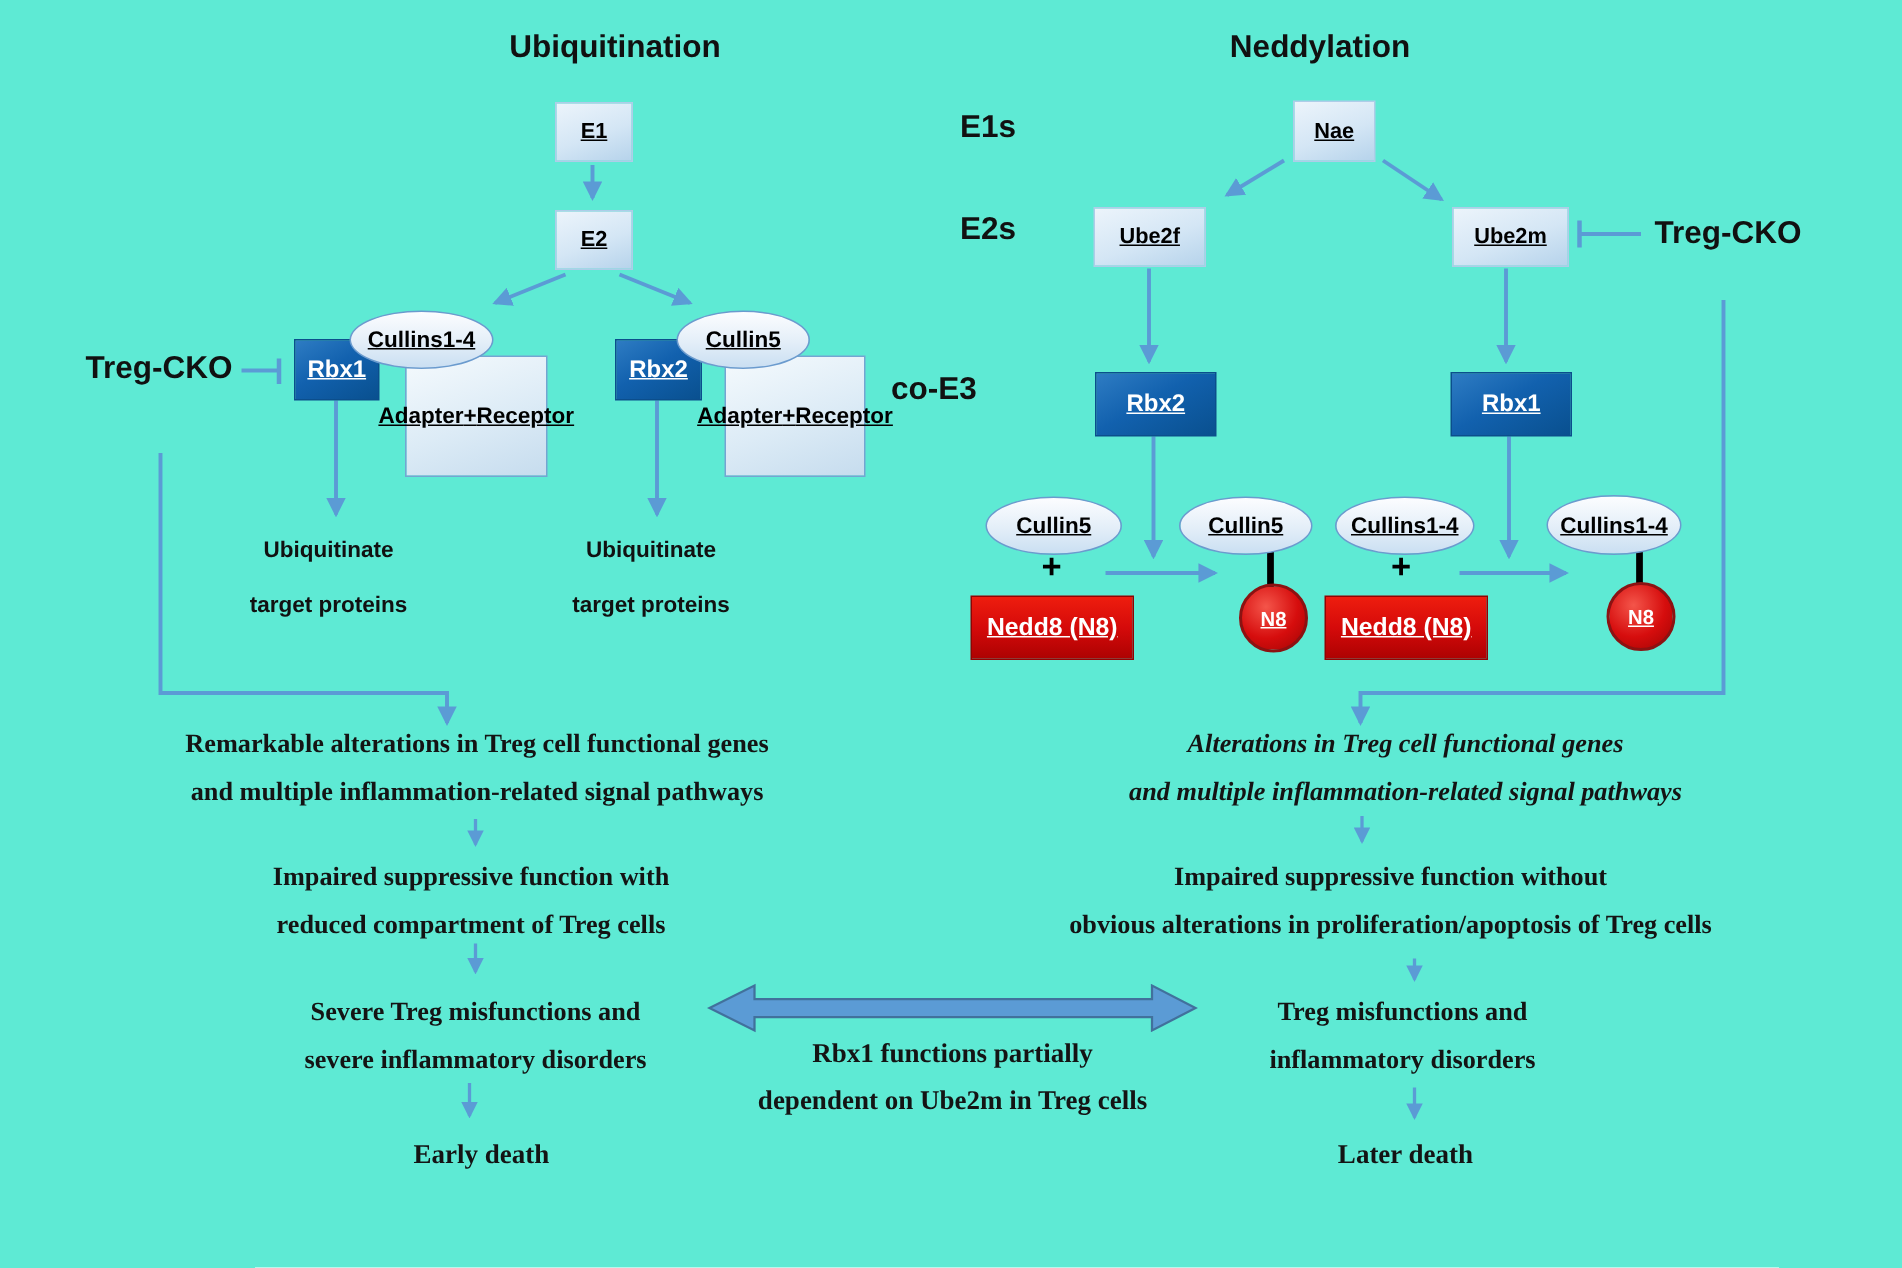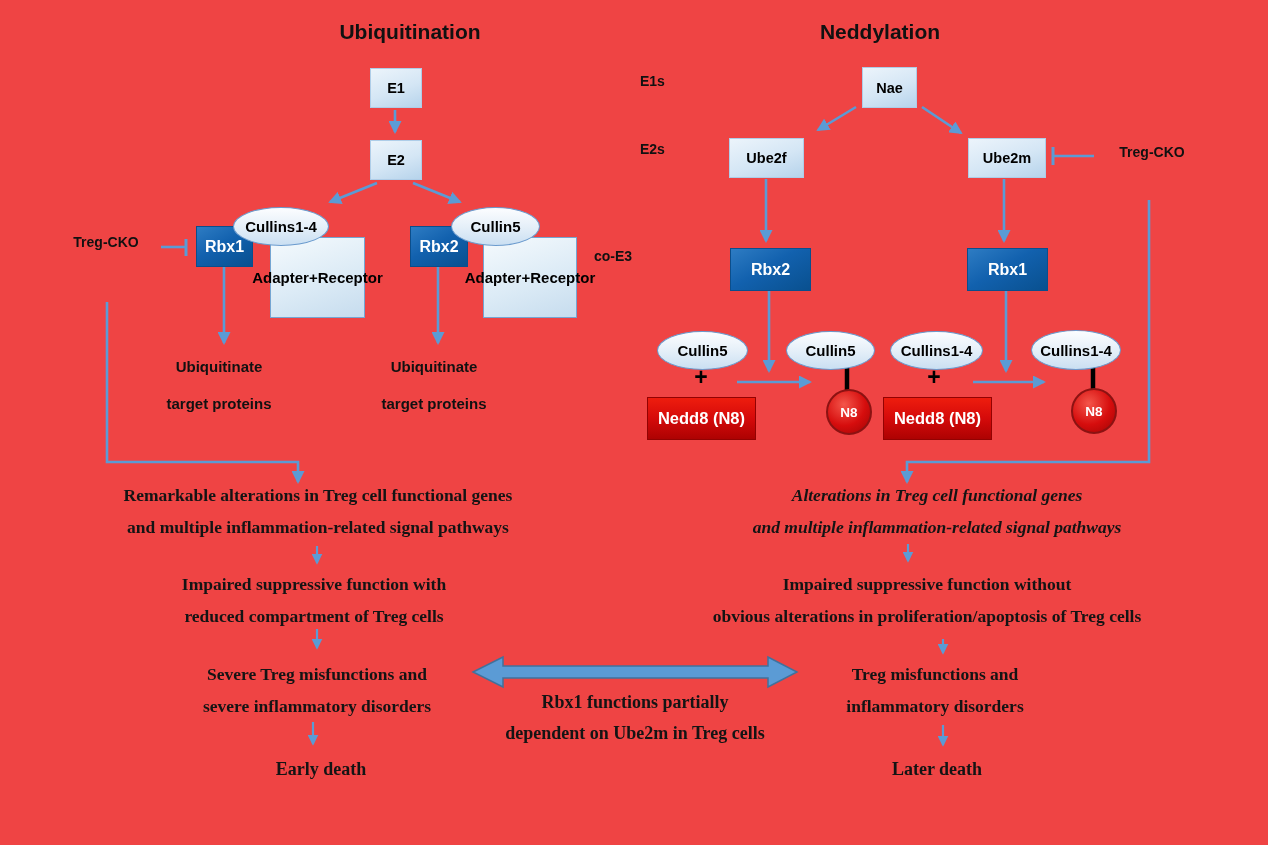--- a/index.html
+++ b/index.html
@@ -1,36 +1,36 @@
 <!DOCTYPE html>
 <html><head>
 <meta charset="utf-8">
 <style>
   html,body{margin:0;padding:0;background:#fff;}
-  #fig{position:relative;width:1268px;height:845px;background:#ef4444;overflow:hidden;
+  #fig{position:relative;width:1268px;height:845px;background:#5eead4;overflow:hidden;
        font-family:"Liberation Sans",sans-serif;}
   .abs{position:absolute;}
   #connectors{position:absolute;left:0;top:0;z-index:1;}
   .node{display:flex;align-items:center;justify-content:center;font-weight:bold;
-        text-align:center;z-index:2;}
+        text-align:center;z-index:2;text-decoration:underline;}
   .box-light{background:linear-gradient(160deg,#ecf4fb 0%,#d4e6f5 55%,#b6d3eb 100%);
              border:1px solid #aecde8;color:#000;font-size:14.5px;}
   .box-dark{background:linear-gradient(150deg,#2e7cc3 0%,#1261ae 45%,#09508f 100%);
             border:1px solid #0b4e8c;color:#fff;font-size:16px;}
   .box-adapter{background:linear-gradient(160deg,#f5fafd 0%,#dcebf6 55%,#c6dcee 100%);
                border:1px solid #74a5d2;color:#000;font-size:15px;line-height:20px;flex-direction:row;}
   .box-red{background:linear-gradient(180deg,#ee1d0e 0%,#d50a0a 50%,#ad0202 100%);
            border:1px solid #930202;color:#fff;font-size:16.5px;}
   .ellipse{border-radius:50%;background:linear-gradient(180deg,#fcfdff 0%,#e3eef8 55%,#cadff2 100%);
            border:1.5px solid #6b9bce;color:#000;font-size:15px;z-index:3;}
   .circle-red{border-radius:50%;background:radial-gradient(circle at 38% 32%,#f4554a 0%,#d60d0d 55%,#a00404 100%);
               border:2.5px solid #8c1212;color:#fff;font-size:13.5px;z-index:3;}
   .lbl{position:absolute;font-weight:bold;color:#111;white-space:nowrap;z-index:2;}
   .title{font-size:21px;}
-  .side-lbl{font-size:14px;}
+  .side-lbl{font-size:21px;}
   .ctr{transform:translateX(-50%);}
   .outcome{font-size:15px;text-align:center;}
   .plus-big{font-size:23px;color:#000;}
   .flow{position:absolute;font-family:"Liberation Serif",serif;font-size:17.5px;font-weight:bold;
         text-align:center;line-height:32px;white-space:nowrap;color:#141414;z-index:2;
         transform:translateX(-50%);}
   .flow span{display:block;}
   .flow-end{font-size:18px;line-height:24px;}
 </style>
 </head>

